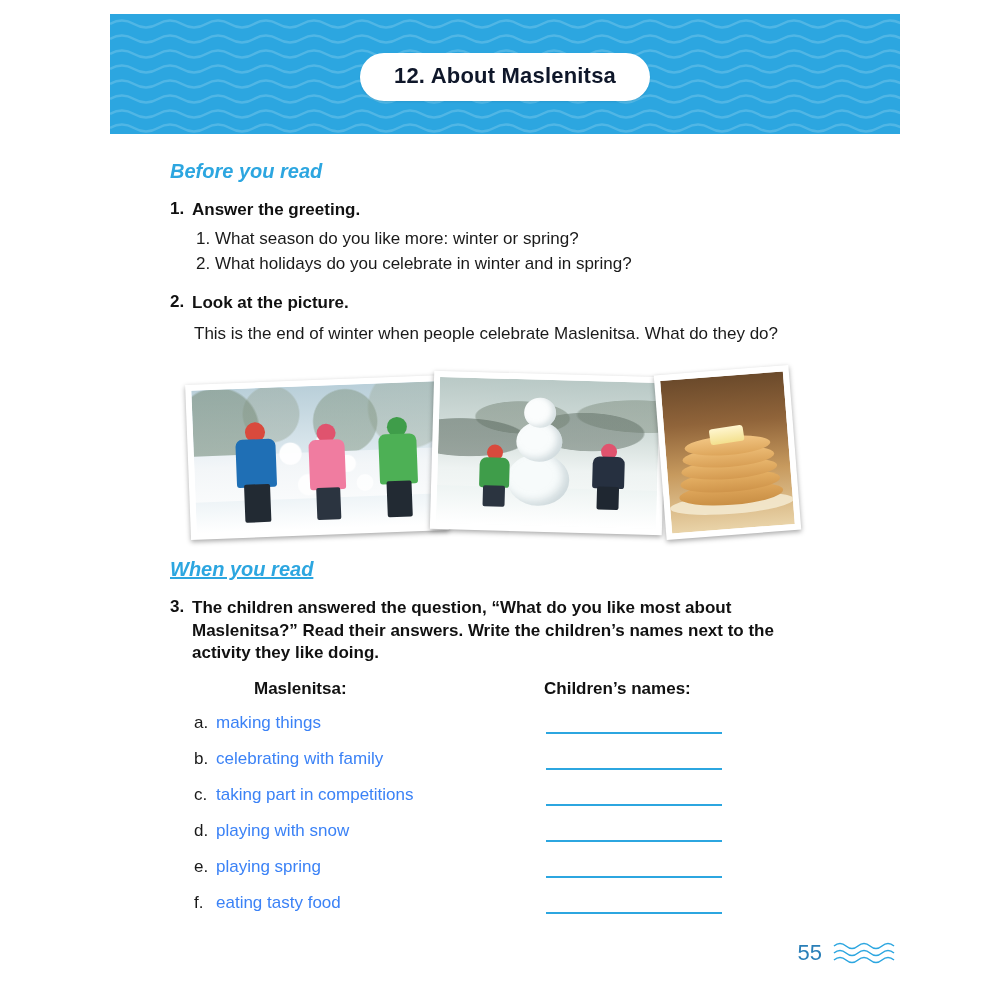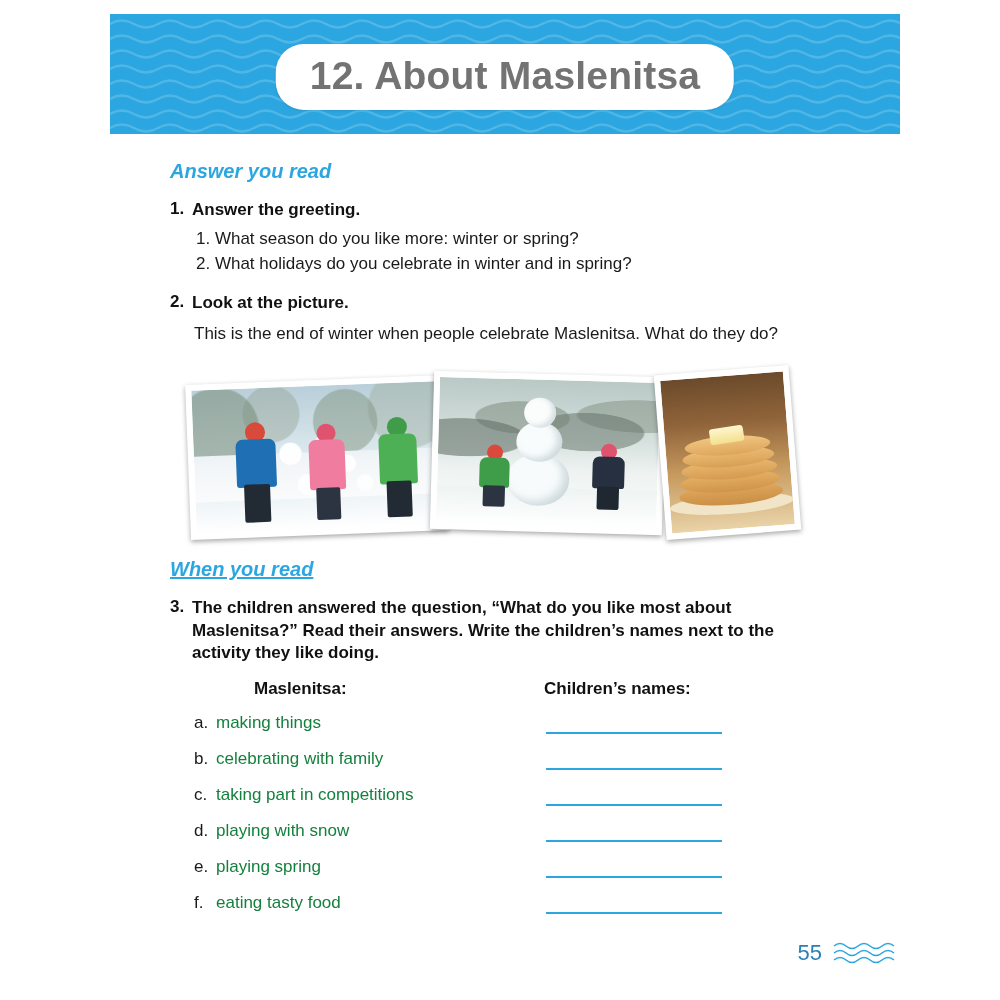--- a/index.html
+++ b/index.html
@@ -43,23 +43,23 @@
     position: absolute;
     left: 50%;
     top: 63px;
     transform: translate(-50%, -50%);
     background: #ffffff;
     border-radius: 28px;
     padding: 10px 34px 12px 34px;
     box-shadow: 0 1px 2px rgba(0,0,0,0.08);
   }
   .title-pill .title-text {
-    font-size: 39px;
+    font-size: 22px;
     font-weight: bold;
-    color: #737373;
+    color: #0f172a;
     white-space: nowrap;
     letter-spacing: 0.2px;
   }
 
   
   .content {
     position: absolute;
     left: 170px;
     top: 160px;
     width: 660px;
@@ -250,21 +250,21 @@
   }
   .act-letter {
     width: 22px;
     flex: 0 0 22px;
     margin-left: 24px;
     font-size: 17px;
     color: #1a1a1a;
   }
   .act-label {
     font-size: 17px;
-    color: #15803d;
+    color: #3b82f6;
     width: 330px;
     flex: 0 0 330px;
   }
   .act-line {
     width: 176px;
     height: 0;
     border-bottom: 2px solid #2ca6e0;
     position: relative;
     top: 10px;
   }
@@ -304,21 +304,21 @@
         <path d="M0 114 q12 -7 24 0 t24 0 t24 0 t24 0 t24 0 t24 0 t24 0 t24 0 t24 0 t24 0 t24 0 t24 0 t24 0 t24 0 t24 0 t24 0 t24 0 t24 0 t24 0 t24 0 t24 0 t24 0 t24 0 t24 0 t24 0 t24 0 t24 0 t24 0 t24 0 t24 0 t24 0 t24 0 t24 0"></path>
       </g>
     </svg>
     <div class="title-pill">
       <div class="title-text">12. About Maslenitsa</div>
     </div>
   </div>
 
   <div class="content">
 
-    <div class="section-head">Answer you read</div>
+    <div class="section-head">Before you read</div>
 
     <div class="task">
       <div class="task-num">1.</div>
       <div class="task-text">Answer the greeting.</div>
     </div>
     <div class="sub-list">
       <div class="sub-item">1. What season do you like more: winter or spring?</div>
       <div class="sub-item">2. What holidays do you celebrate in winter and in spring?</div>
     </div>
 

